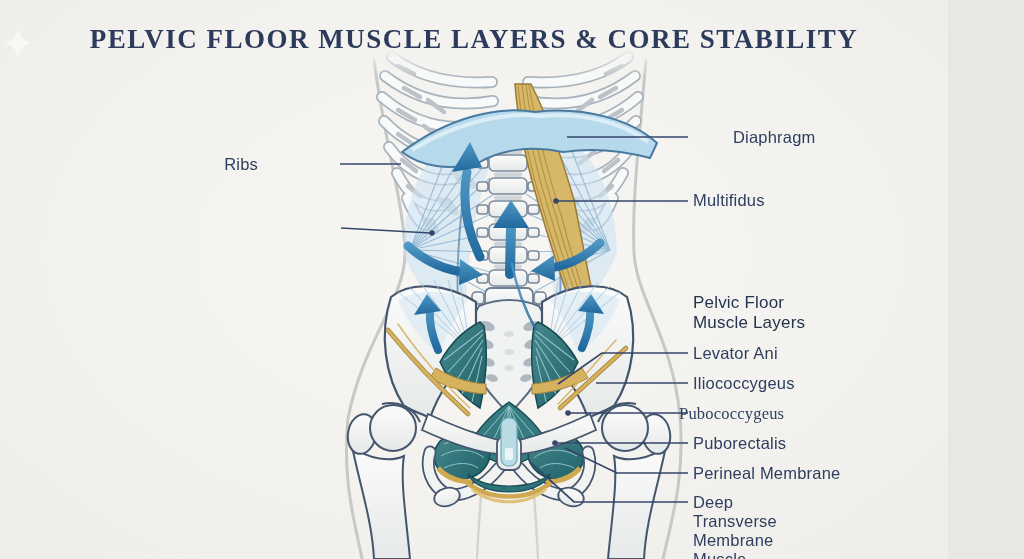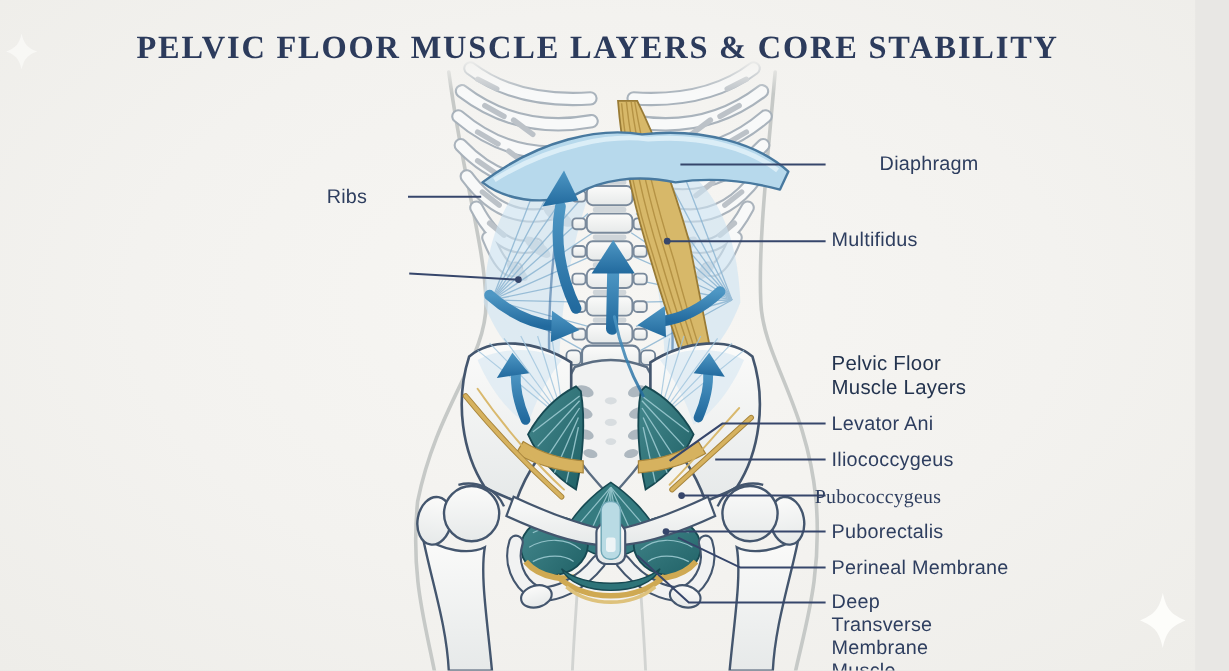--- a/index.html
+++ b/index.html
@@ -1,20 +1,19 @@
 <!DOCTYPE html>
 <html><head>
 <meta charset="utf-8">
 <style>
   html,body{margin:0;padding:0;background:#e8e7e4;}
   .stage{
     position:relative;width:948px;height:559px;overflow:hidden;
     background:radial-gradient(ellipse at 50% 45%, #f7f6f3 0%, #f3f2ef 55%, #eeede9 100%);
     font-family:"Liberation Sans", sans-serif;
-    padding-left:48px;
   }
   .stage svg{position:absolute;left:0;top:0;}
   .title{
     position:absolute;top:24px;left:0;width:100%;text-align:center;
     font-family:"Liberation Serif", serif;font-weight:700;font-size:27px;
     letter-spacing:1.5px;color:#2c3b5c;white-space:nowrap;
   }
   .lbl{position:absolute;font-size:16.5px;line-height:19px;color:#2e3e5f;letter-spacing:.2px;}
   .lbl.ralign{text-align:right;}
   .lbl.bold{font-weight:400;font-size:17px;line-height:19.5px;color:#24344f;}

